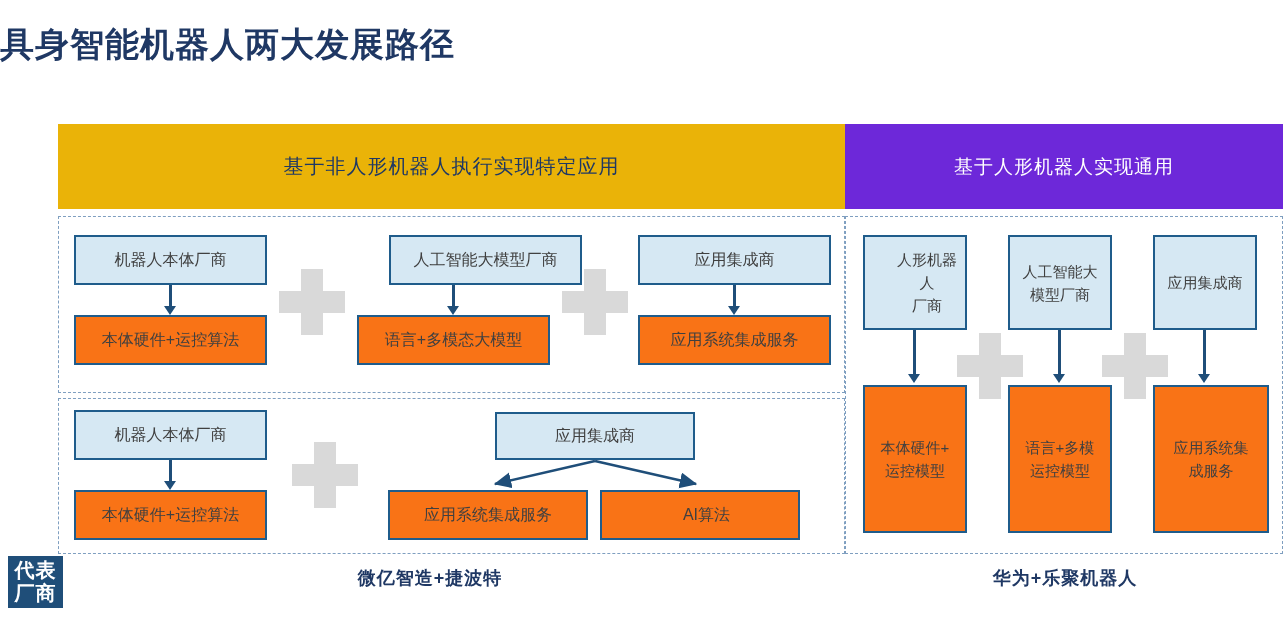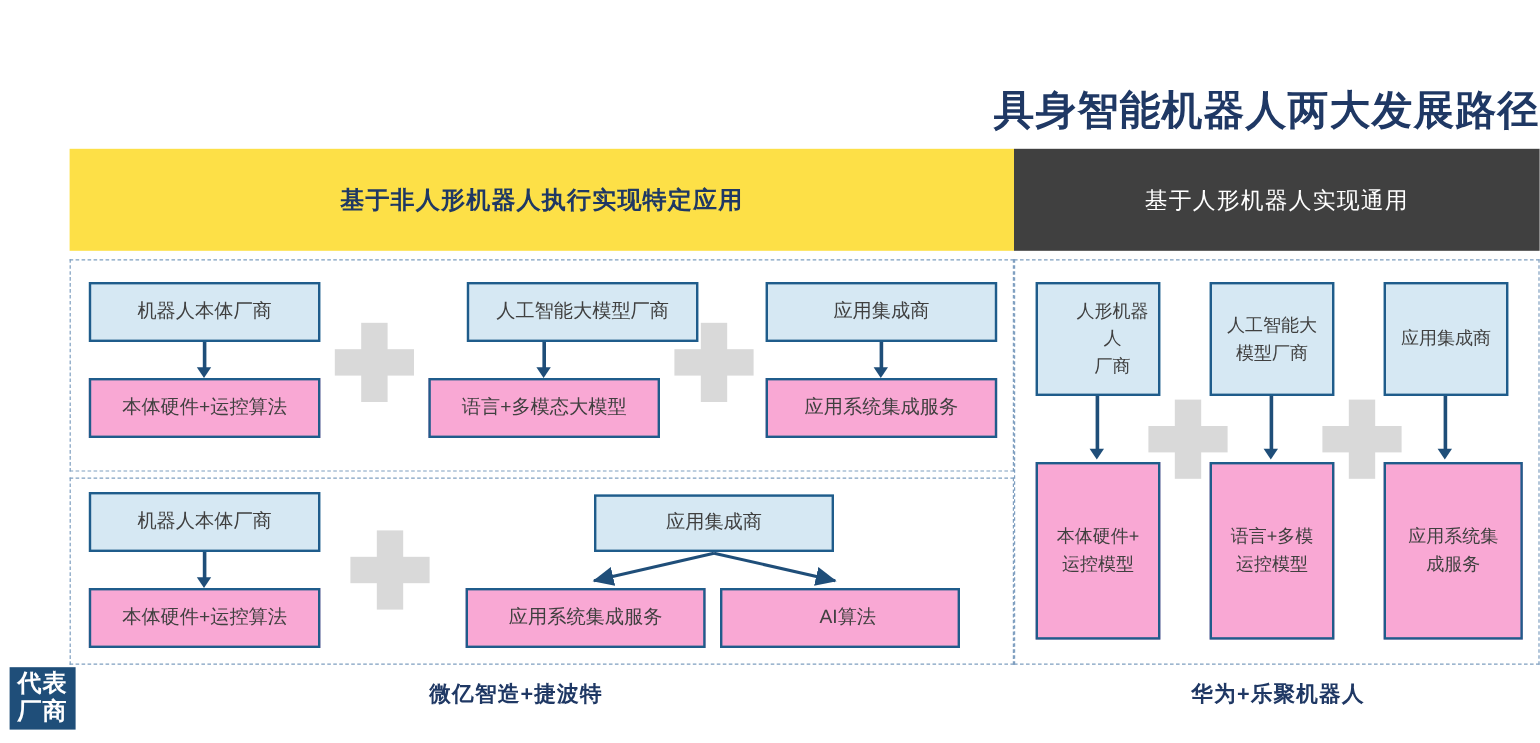--- a/index.html
+++ b/index.html
@@ -8,45 +8,44 @@
     background:#ffffff;
     font-family:"Liberation Sans","DejaVu Sans",sans-serif;
     position:relative;
     overflow:hidden;
   }
   .canvas{position:absolute;inset:0;}
 
   
   .page-title{
     position:absolute;left:0;top:20px;width:1283px;
-    text-align:right;
+    text-align:left;
     font-size:34px;font-weight:bold;
     color:#1f3864;
     letter-spacing:1px;
     line-height:48px;
-    margin-top:48px;
   }
 
   
   .hdr{
     position:absolute;
     display:flex;align-items:center;justify-content:center;
     box-sizing:border-box;
   }
   .hdr-left{
     left:58px;top:124px;width:787px;height:85px;
-    background:#fde047;
+    background:#eab308;
     color:#1f3864;
-    font-size:20px;font-weight:bold;
+    font-size:20px;font-weight:normal;
     letter-spacing:1px;
     text-align:right;
   }
   .hdr-right{
     left:845px;top:124px;width:438px;height:85px;
-    background:#404040;
+    background:#6d28d9;
     color:#ffffff;
     font-size:19px;font-weight:normal;
     letter-spacing:1px;
   }
 
   
   .grp{
     position:absolute;
     border:1px dashed #7f9fc0;
     box-sizing:border-box;
@@ -62,21 +61,21 @@
     box-sizing:border-box;
     border:2px solid #1f5c8b;
     display:flex;align-items:center;justify-content:center;
     text-align:center;
     color:#404040;
     font-size:16px;
     line-height:24px;
     padding:2px 4px;
   }
   .node.fill{background:#d6e8f3;}
-  .node.plain{background:#f9a8d4;}
+  .node.plain{background:#f97316;}
   .node.small{font-size:15px;line-height:23px;}
 
   
   .arrow-v{
     position:absolute;
     width:3px;
     background:#1f4e79;
   }
   .arrow-head{
     position:absolute;

